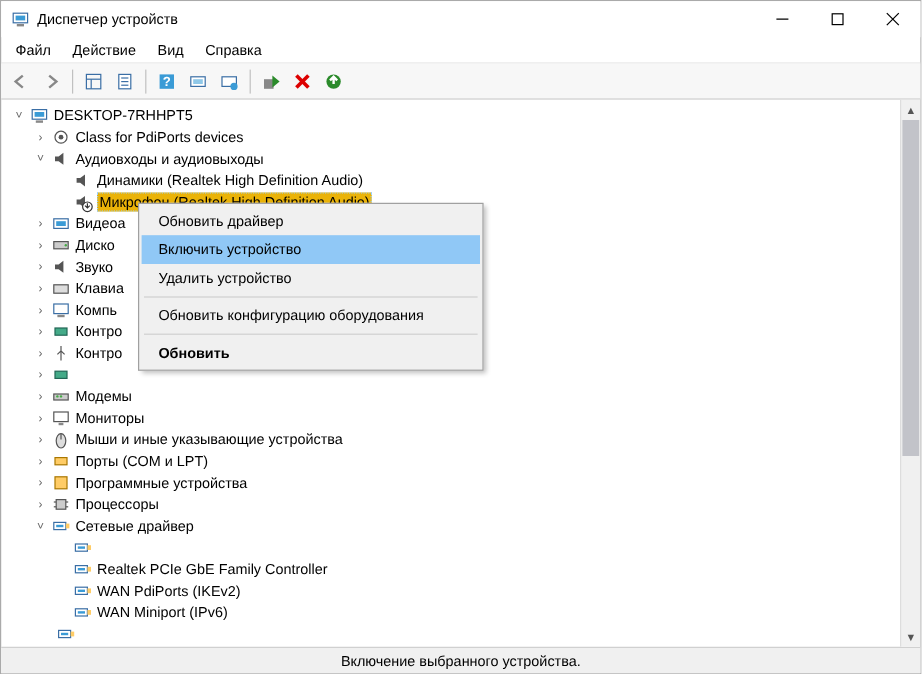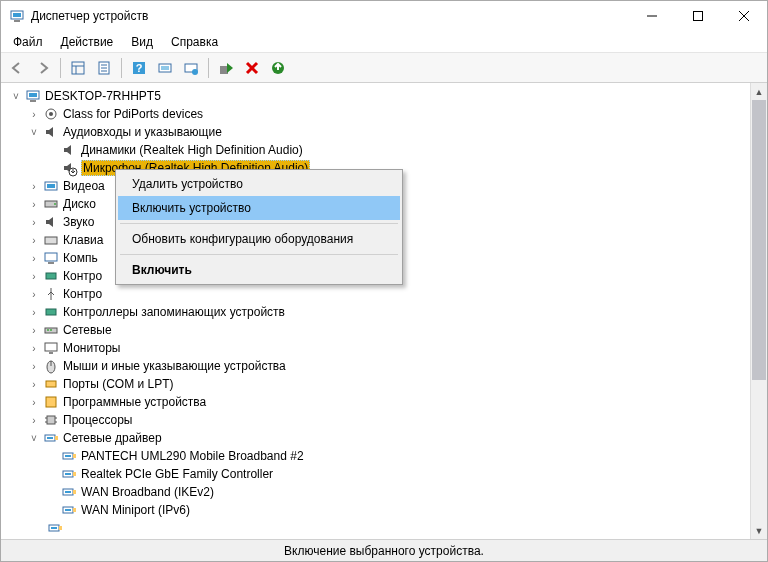--- a/index.html
+++ b/index.html
@@ -177,21 +177,21 @@
         <span class="nodelabel">Class for PdiPorts devices</span>
       </div>
 
       <div class="treerow d1">
         <span class="toggle">˅</span>
         <span class="nodeicon">
             <svg width="16" height="16">
               <path d="M3 6 L6 6 L10 3 L10 13 L6 10 L3 10 Z" fill="#555"></path>
             </svg>
           </span>
-        <span class="nodelabel">Аудиовходы и указывающие</span>
+        <span class="nodelabel">Аудиовходы и аудиовыходы</span>
       </div>
 
       <div class="treerow d2">
         <span class="toggle"></span>
         <span class="nodeicon">
             <svg width="16" height="16">
               <path d="M3 6 L6 6 L10 3 L10 13 L6 10 L3 10 Z" fill="#555"></path>
             </svg>
           </span>
         <span class="nodelabel">Динамики (Realtek High Definition Audio)</span>
@@ -275,32 +275,31 @@
           </span>
           <span class="nodelabel">Контро</span>
         </div>
       <div class="treerow d1">
           <span class="toggle">›</span>
           <span class="nodeicon">
             <svg width="16" height="16">
               <rect x="3" y="5" width="10" height="6" fill="#4a8" stroke="#265"></rect>
             </svg>
           </span>
-          <span class="nodelabel">Контроллеры запоминающих устройств</span>
         </div>
       <div class="treerow d1">
           <span class="toggle">›</span>
           <span class="nodeicon">
             <svg width="16" height="16">
               <rect x="2" y="6" width="12" height="5" fill="#ccc" stroke="#555"></rect>
               <circle cx="5" cy="8" r="1" fill="#4a4"></circle>
               <circle cx="8" cy="8" r="1" fill="#4a4"></circle>
             </svg>
           </span>
-          <span class="nodelabel">Сетевые</span>
+          <span class="nodelabel">Модемы</span>
         </div>
       <div class="treerow d1">
           <span class="toggle">›</span>
           <span class="nodeicon">
             <svg width="16" height="16">
               <rect x="2" y="3" width="12" height="8" fill="#fff" stroke="#555"></rect>
               <rect x="6" y="12" width="4" height="2" fill="#888"></rect>
             </svg>
           </span>
           <span class="nodelabel">Мониторы</span>
@@ -360,21 +359,20 @@
       </div>
       <div class="treerow d2">
           <span class="toggle"></span>
           <span class="nodeicon">
             <svg width="16" height="16">
               <rect x="2" y="5" width="10" height="6" fill="#fff" stroke="#3a6ea5"></rect>
               <rect x="4" y="7" width="6" height="2" fill="#3a9bd6"></rect>
               <rect x="12" y="6" width="3" height="4" fill="#fc6"></rect>
             </svg>
           </span>
-          <span class="nodelabel">PANTECH UML290 Mobile Broadband #2</span>
         </div>
       <div class="treerow d2">
           <span class="toggle"></span>
           <span class="nodeicon">
             <svg width="16" height="16">
               <rect x="2" y="5" width="10" height="6" fill="#fff" stroke="#3a6ea5"></rect>
               <rect x="4" y="7" width="6" height="2" fill="#3a9bd6"></rect>
               <rect x="12" y="6" width="3" height="4" fill="#fc6"></rect>
             </svg>
           </span>
@@ -382,21 +380,21 @@
         </div>
       <div class="treerow d2">
           <span class="toggle"></span>
           <span class="nodeicon">
             <svg width="16" height="16">
               <rect x="2" y="5" width="10" height="6" fill="#fff" stroke="#3a6ea5"></rect>
               <rect x="4" y="7" width="6" height="2" fill="#3a9bd6"></rect>
               <rect x="12" y="6" width="3" height="4" fill="#fc6"></rect>
             </svg>
           </span>
-          <span class="nodelabel">WAN Broadband (IKEv2)</span>
+          <span class="nodelabel">WAN PdiPorts (IKEv2)</span>
         </div>
       <div class="treerow d2">
           <span class="toggle"></span>
           <span class="nodeicon">
             <svg width="16" height="16">
               <rect x="2" y="5" width="10" height="6" fill="#fff" stroke="#3a6ea5"></rect>
               <rect x="4" y="7" width="6" height="2" fill="#3a9bd6"></rect>
               <rect x="12" y="6" width="3" height="4" fill="#fc6"></rect>
             </svg>
           </span>
@@ -420,26 +418,29 @@
     </div>
   </div>
 
   <div class="statusbar">
     <span>Включение выбранного устройства.</span>
   </div>
 </div>
 
 <div class="ctxmenu">
   <div class="ctxitem">
-      <span>Удалить устройство</span>
+      <span>Обновить драйвер</span>
     </div>
   <div class="ctxitem highlight">
       <span>Включить устройство</span>
+    </div>
+  <div class="ctxitem">
+      <span>Удалить устройство</span>
     </div>
   <div class="ctxsep"></div>
   <div class="ctxitem">
       <span>Обновить конфигурацию оборудования</span>
     </div>
   <div class="ctxsep"></div>
   <div class="ctxitem bold">
-      <span>Включить</span>
+      <span>Обновить</span>
     </div>
 </div>
 
 </body></html>

